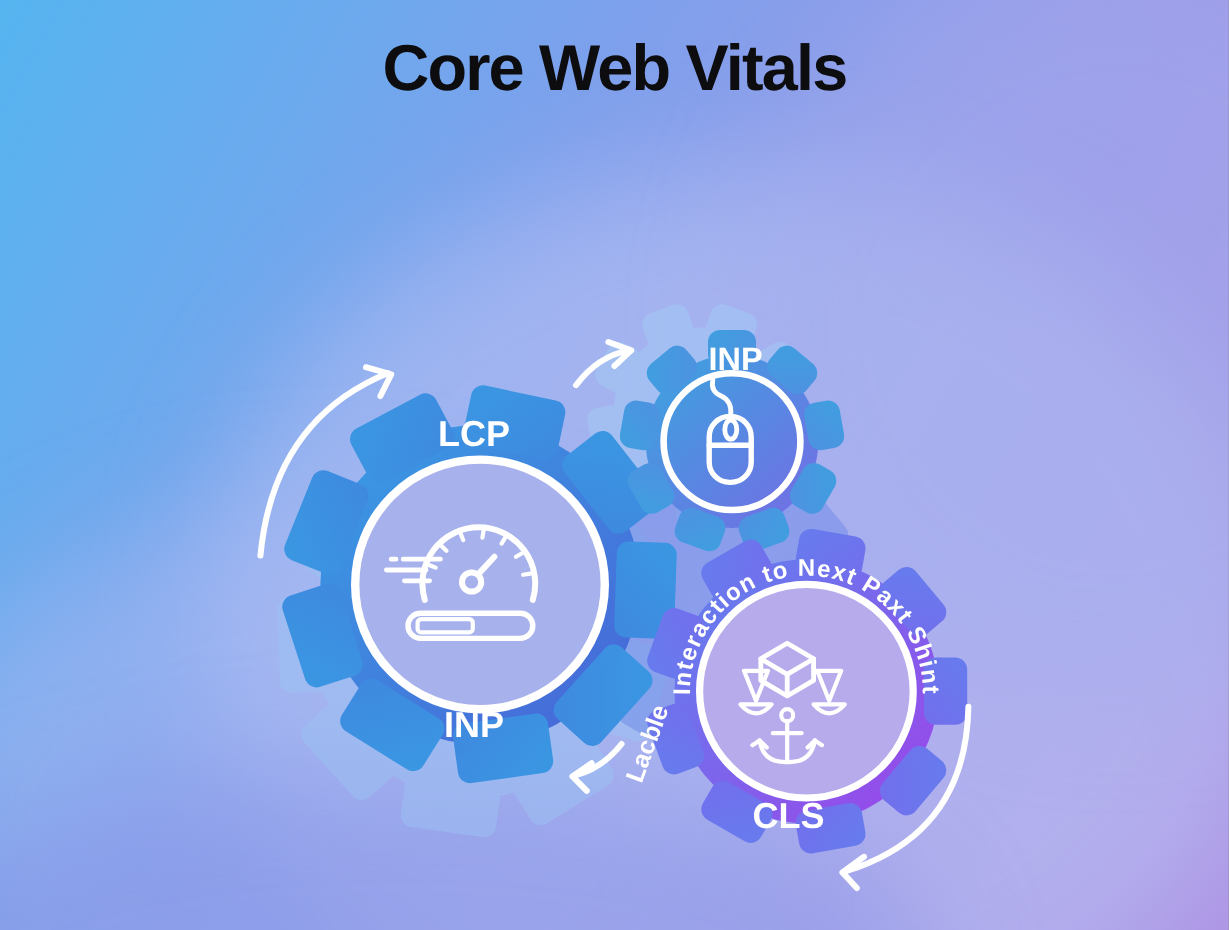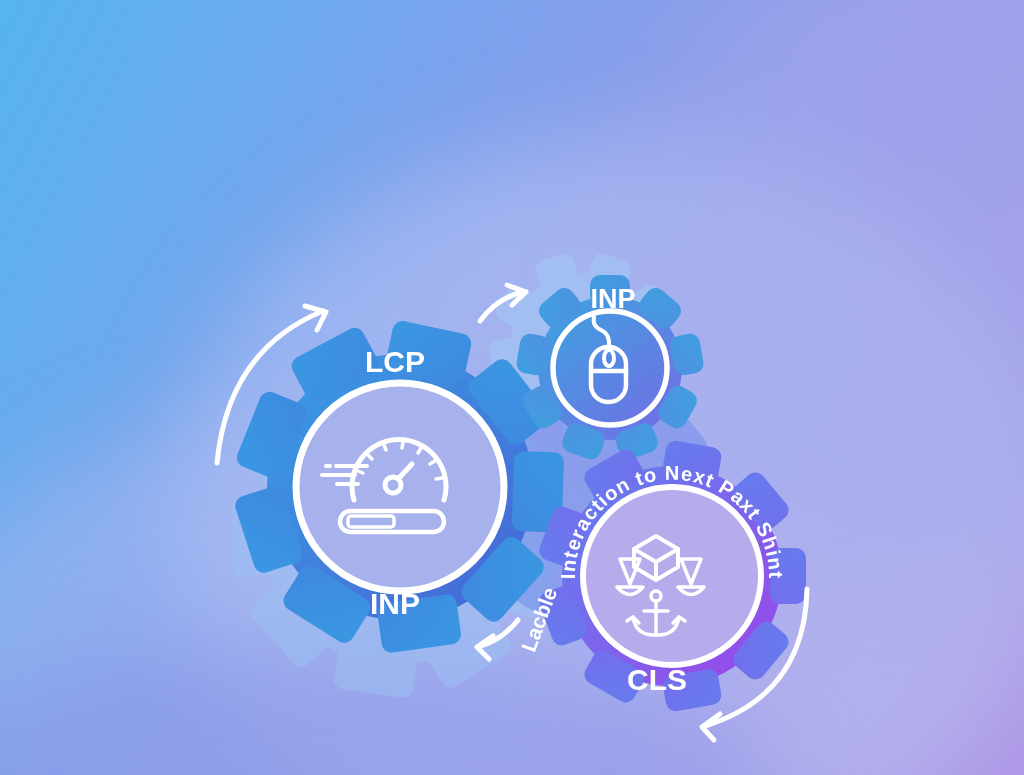--- a/index.html
+++ b/index.html
@@ -28,20 +28,21 @@
 </style>
 </head>
 <body>
 
 <div id="stage">
   <div class="blob blob-a"></div>
   <div class="blob blob-b"></div>
   <div class="blob blob-c"></div>
   <div class="blob blob-d"></div>
 
+  <h1 id="title">Core Web Vitals</h1>
 
   <svg width="1024" height="775" viewBox="0 0 1024 775" xmlns="http://www.w3.org/2000/svg">
     <defs>
       <linearGradient id="gradBig" gradientUnits="userSpaceOnUse" x1="255" y1="350" x2="545" y2="650">
         <stop offset="0" stop-color="#38a0e4"></stop>
           <stop offset="1" stop-color="#4a5ed6"></stop>
       </linearGradient>
       <linearGradient id="gradSmall" gradientUnits="userSpaceOnUse" x1="530" y1="285" x2="695" y2="460">
         <stop offset="0" stop-color="#35a9de"></stop>
           <stop offset="1" stop-color="#7e63e6"></stop>

